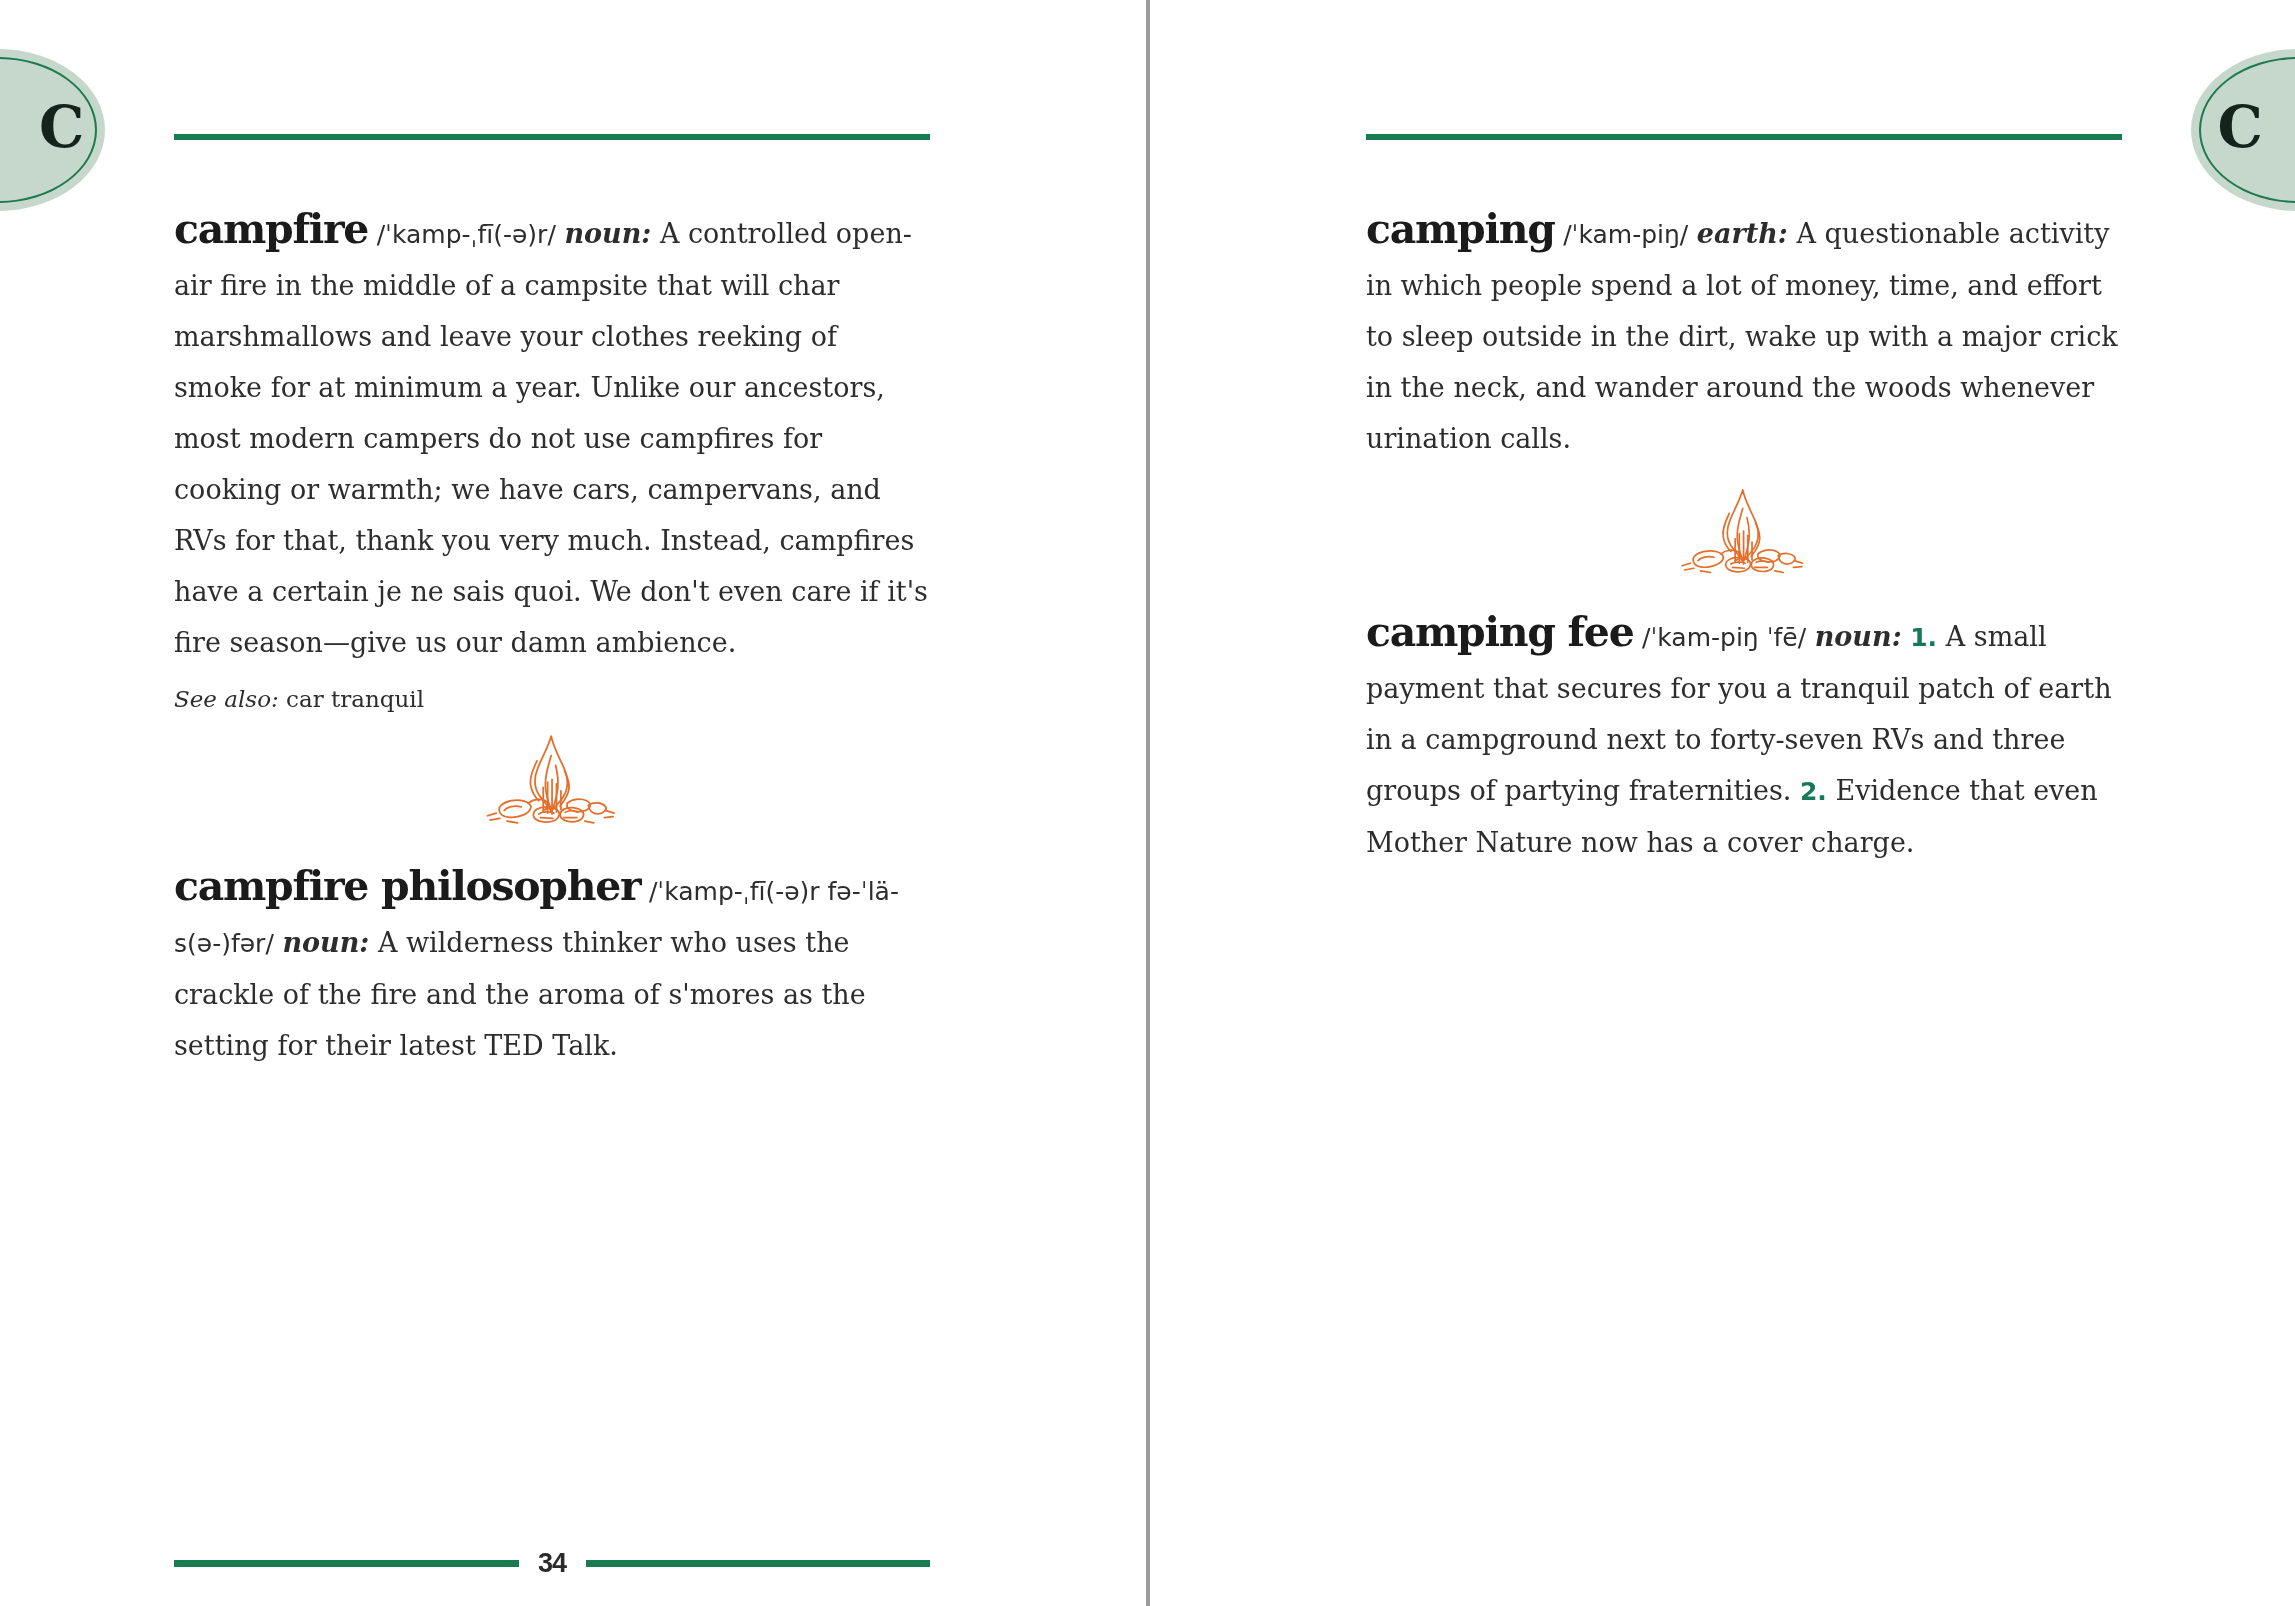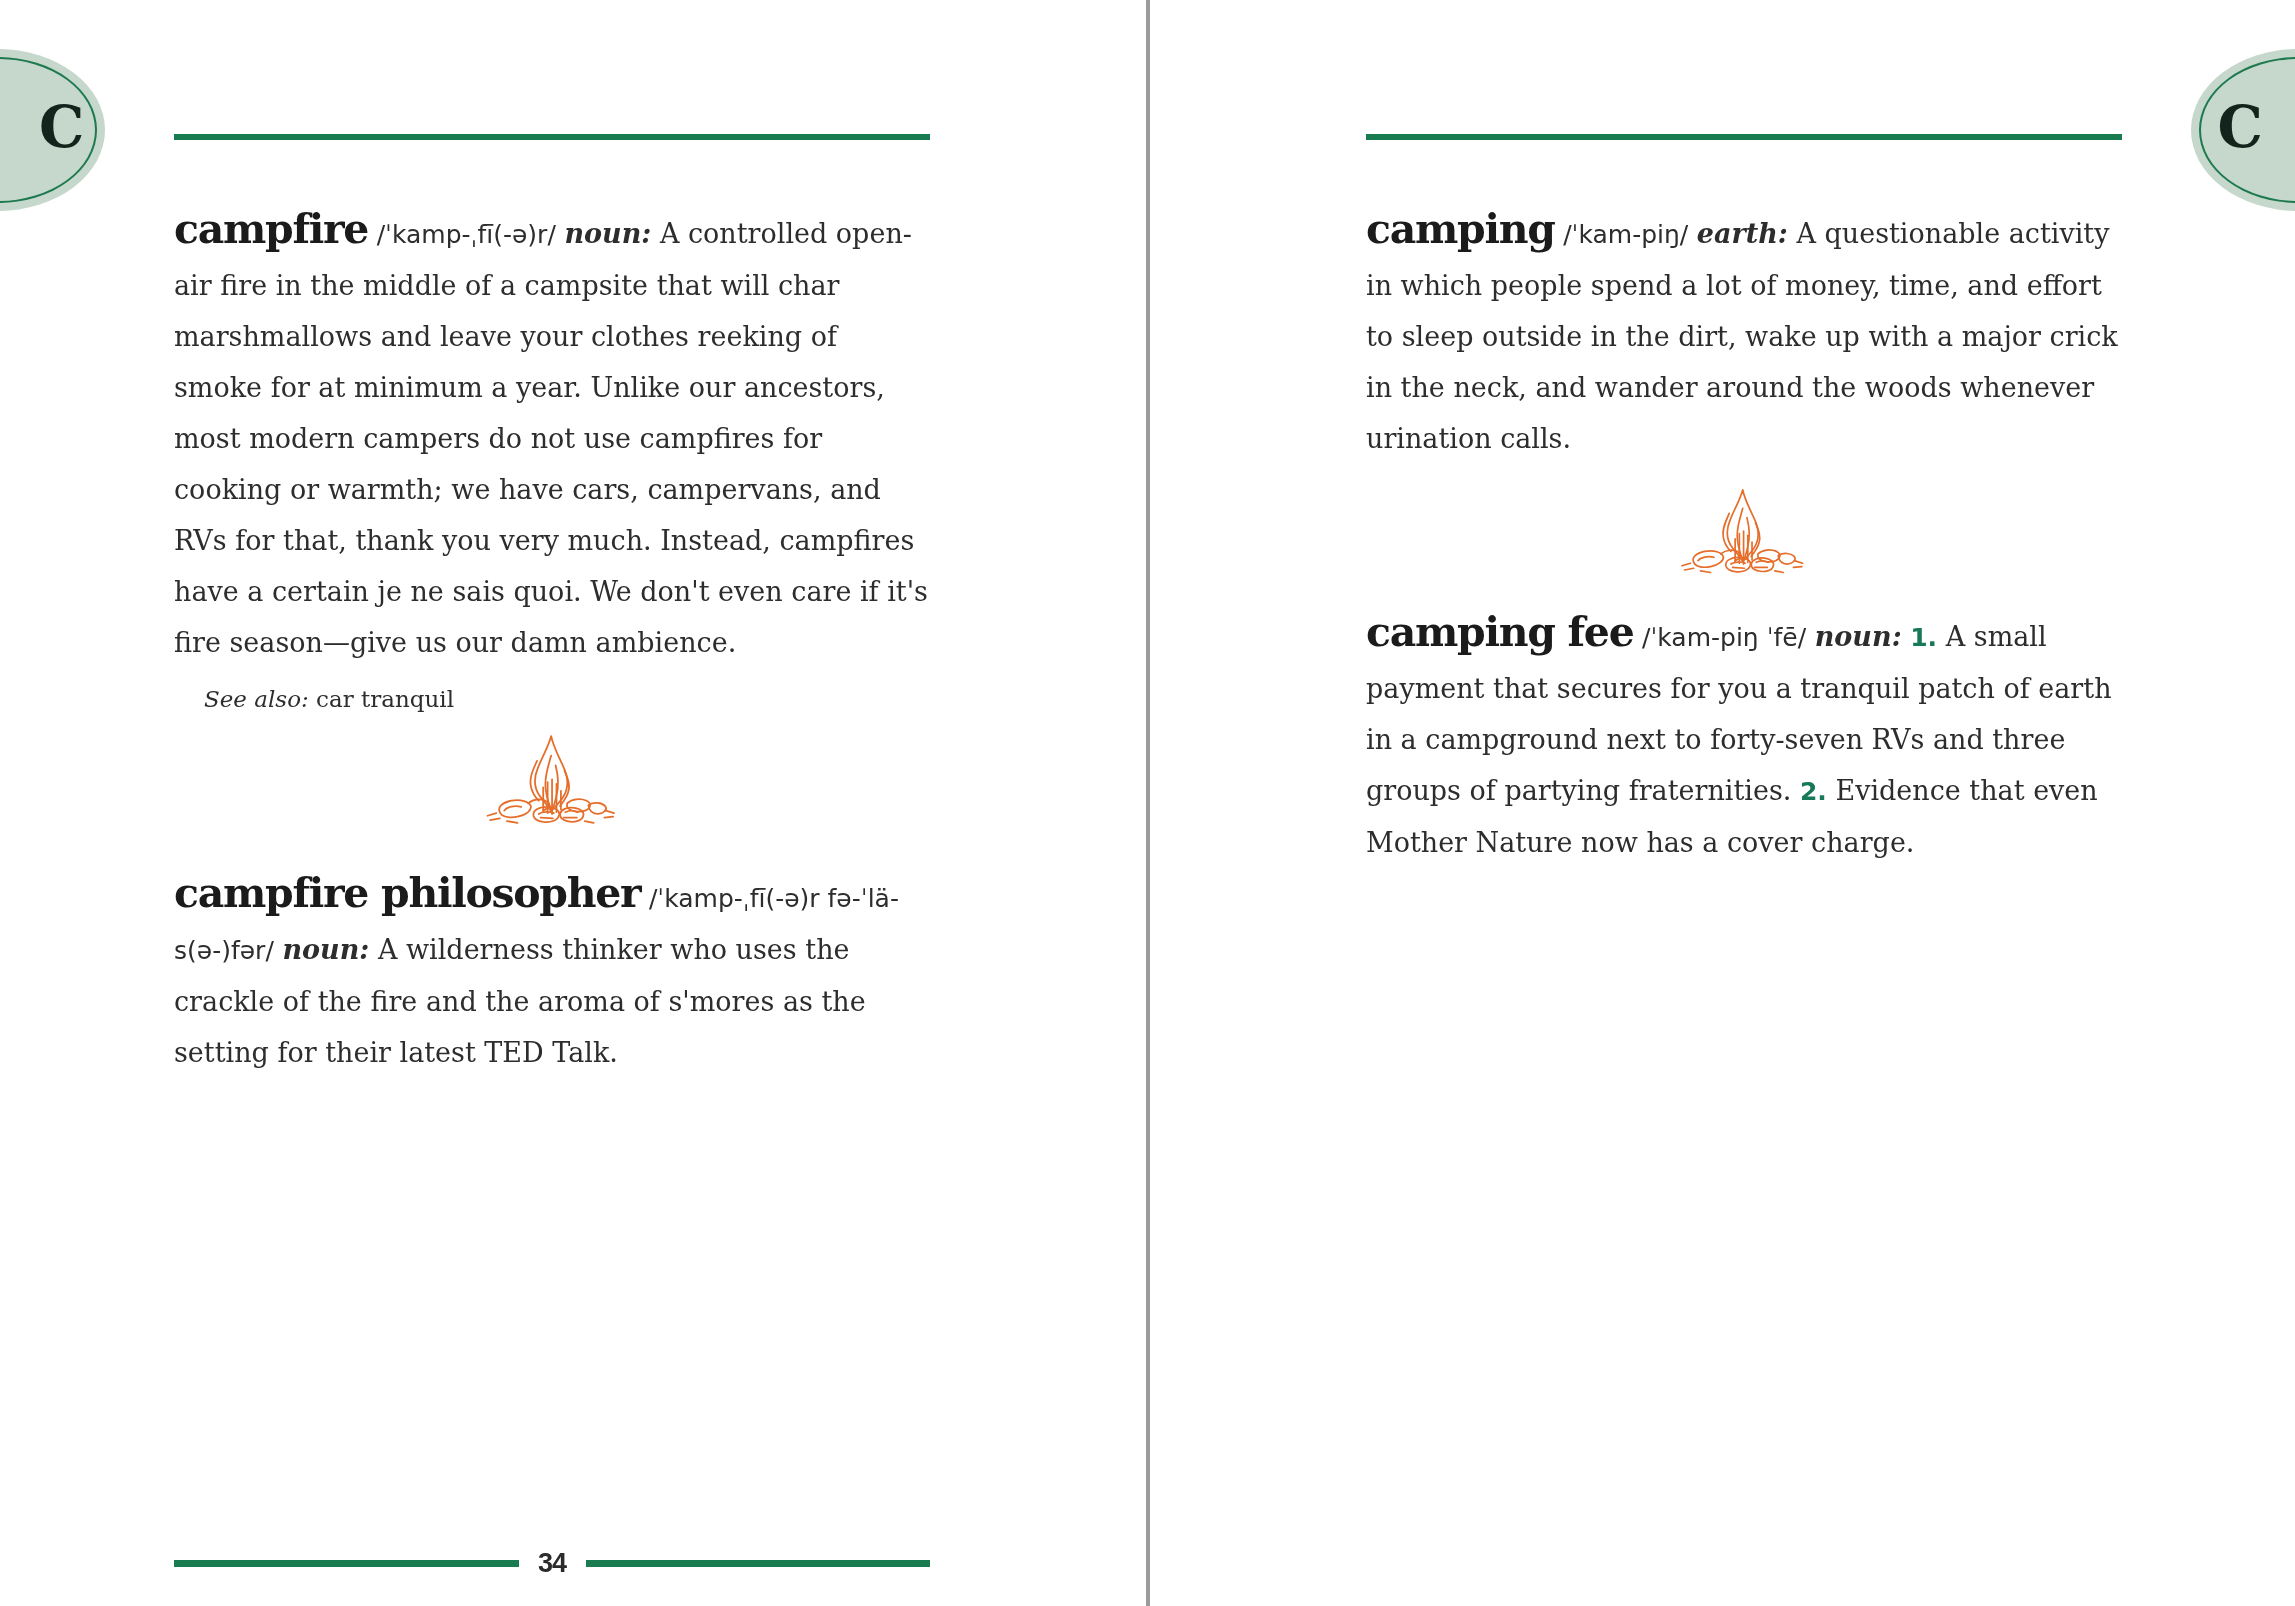--- a/index.html
+++ b/index.html
@@ -65,21 +65,21 @@
   }
   
   .entry {
     margin: 0;
     font-size: 27px;
     line-height: 51px;
     color: #2d2d2d;
     text-align: left;
   }
   .entry-first { margin-top: 64px; }
-  .entry-next  { margin-top: 28px; }
+  .entry-next  { margin-top: 21px; }
   .headword {
     font-weight: 700;
     font-size: 41px;
     letter-spacing: -1.3px;
     color: #1b1b1b;
   }
   .pron {
     font-family: "DejaVu Sans", sans-serif;
     font-size: 25px;
     color: #2d2d2d;
@@ -90,21 +90,21 @@
     font-weight: 700;
     font-size: 25px;
     color: #17795a;
   }
   .see-also {
     margin: 14px 0 0 0;
     font-size: 23px;
     line-height: 35px;
     color: #2d2d2d;
   }
-  .see-label { font-style: italic; margin-left: 30px; }
+  .see-label { font-style: italic; }
   
   .fig {
     width: 756px;
     margin: 12.4px 0 21px 0;
     text-align: center;
   }
   .fig svg { display: inline-block; }
   
   .footer {
     position: absolute;

